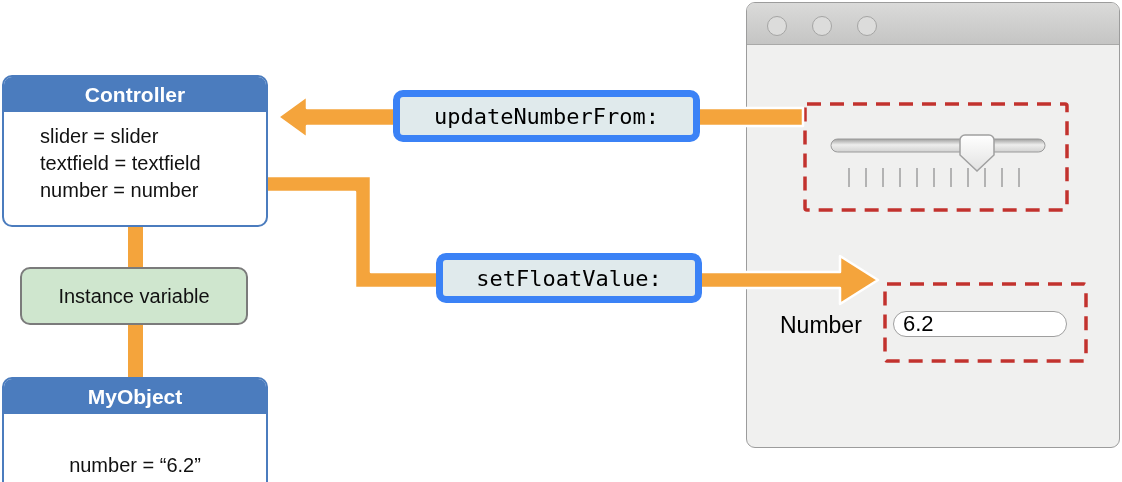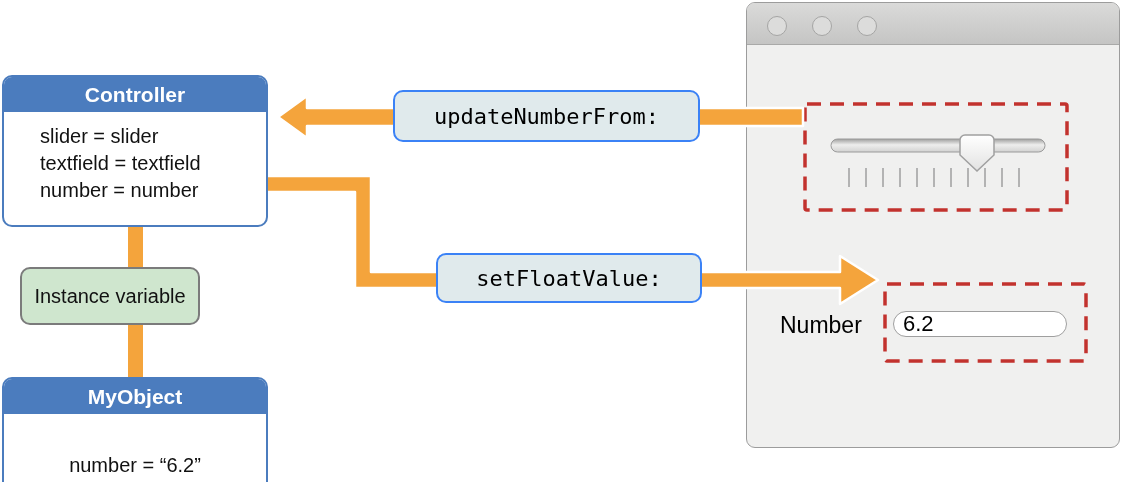--- a/index.html
+++ b/index.html
@@ -14,27 +14,27 @@
   }
   .obox-header{
     background:#4b7cbe;color:#ffffff;font-weight:bold;font-size:21px;
     text-align:center;height:35px;line-height:35px;
   }
   #controller-box{left:2px;top:60px;width:266px;height:152px;margin-top:15px;}
   #controller-body{padding:11px 16px 0 36px;font-size:20px;line-height:27px;}
   #myobject-box{left:2px;top:377px;width:266px;height:115px;}
   #myobject-body{padding-top:12px;text-align:center;font-size:20px;margin-top:28px;}
   #instance-box{
-    position:absolute;left:20px;top:267px;width:180px;height:58px;box-sizing:border-box;
+    position:absolute;left:20px;top:267px;width:228px;height:58px;box-sizing:border-box;
     background:#cfe6ce;border:2px solid #7b7b7b;border-radius:10px;z-index:3;
     display:flex;align-items:center;justify-content:center;font-size:20px;
   }
   
   .msg-label{
-    position:absolute;box-sizing:border-box;background:#e0eaec;border:2px solid #3b82f6;
+    position:absolute;box-sizing:border-box;background:#e0eaec;border:7px solid #3b82f6;
     border-radius:10px;z-index:4;display:flex;align-items:center;justify-content:center;
     font-family:"DejaVu Sans Mono","Liberation Mono",monospace;font-size:22px;color:#000;
   }
   #update-label{left:393px;top:90px;width:307px;height:52px;}
   #set-label{left:436px;top:253px;width:266px;height:50px;}
   
   #arrows{position:absolute;left:0;top:0;z-index:2;pointer-events:none;}
   
   #mock-window{
     position:absolute;left:746px;top:2px;width:374px;height:446px;box-sizing:border-box;

